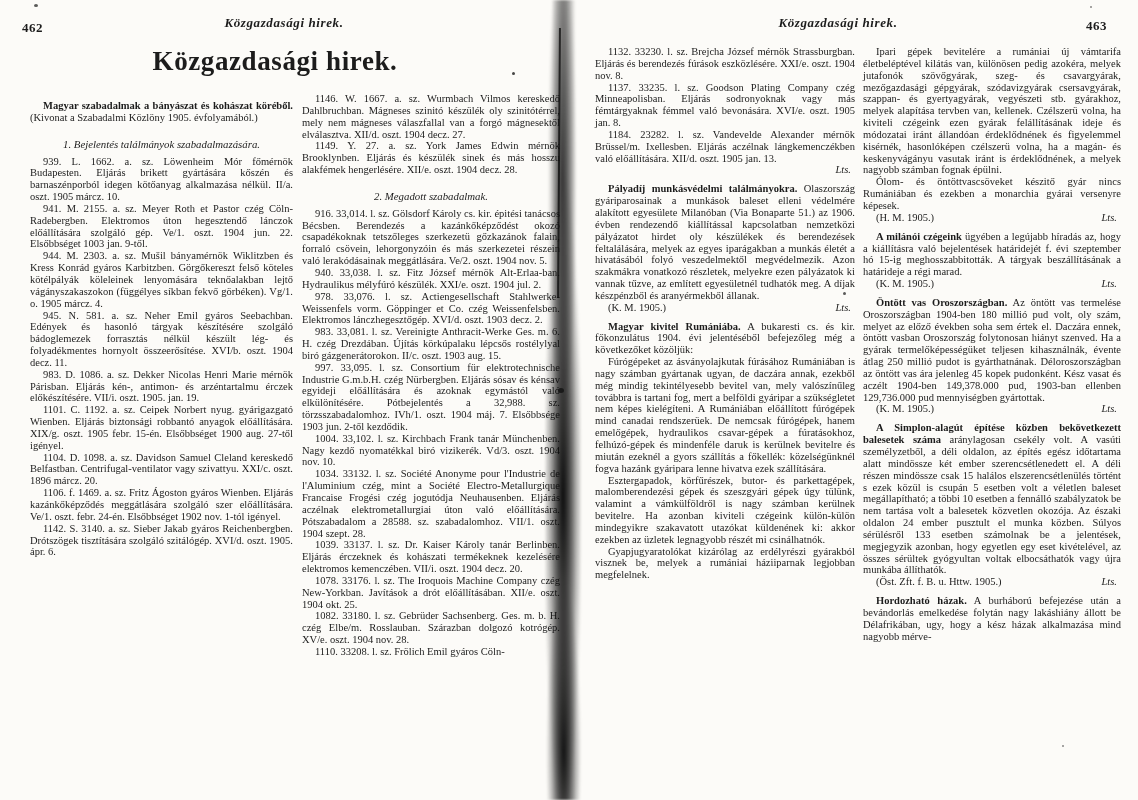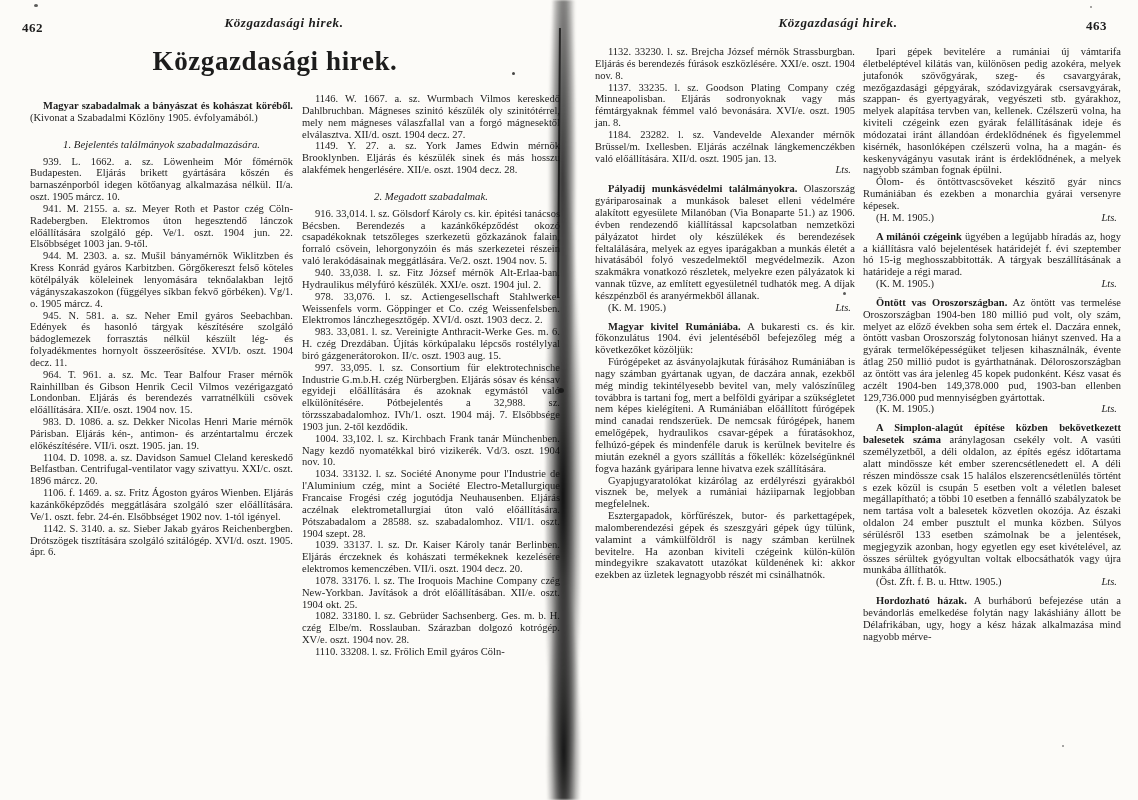--- a/index.html
+++ b/index.html
@@ -80,22 +80,22 @@
     <div class="pnum pnum-left">462</div>
     <div class="runhead runhead-left">Közgazdasági hirek.</div>
     <h1 class="title">Közgazdasági hirek.</h1>
     <div class="col col-1">
         <div class="p-lead"><b>Magyar szabadalmak a bányászat és kohászat köréből.</b> (Kivonat a Szabadalmi Közlöny 1905. évfolyamából.)</div>
         <div class="p-section">1. Bejelentés találmányok szabadalmazására.</div>
         <div class="p-para">939. L. 1662. a. sz. Löwenheim Mór főmérnök Budapesten. Eljárás brikett gyártására kőszén és barnaszénporból idegen kötőanyag alkalmazása nélkül. II/a. oszt. 1905 márcz. 10.</div>
         <div class="p-para">941. M. 2155. a. sz. Meyer Roth et Pastor czég Cöln-Radebergben. Elektromos úton hegesztendő lánczok előállítására szolgáló gép. Ve/1. oszt. 1904 jun. 22. Elsőbbséget 1003 jan. 9-től.</div>
         <div class="p-para">944. M. 2303. a. sz. Mušil bányamérnök Wiklitzben és Kress Konrád gyáros Karbitzben. Görgőkereszt felső köteles kötélpályák köleleinek lenyomására teknőalakban lejtő vágányszakaszokon (függélyes síkban fekvő görbéken). Vg/1. o. 1905 márcz. 4.</div>
         <div class="p-para">945. N. 581. a. sz. Neher Emil gyáros Seebachban. Edények és hasonló tárgyak készítésére szolgáló bádoglemezek forrasztás nélkül készült lég- és folyadékmentes hornyolt összeerősítése. XVI/b. oszt. 1904 decz. 11.</div>
-        <div class="p-para">964. T. 961. a. sz. Mc. Tear Balfour Fraser mérnök Rainhillban és Gibson Henrik Cecil Vilmos vezérigazgató Londonban. Eljárás és berendezés varratnélküli csövek előállítására. XII/e. oszt. 1904 nov. 15.</div>
         <div class="p-para">983. D. 1086. a. sz. Dekker Nicolas Henri Marie mérnök Párisban. Eljárás kén-, antimon- és arzéntartalmu érczek előkészítésére. VII/i. oszt. 1905. jan. 19.</div>
+        <div class="p-para">1101. C. 1192. a. sz. Ceipek Norbert nyug. gyárigazgató Wienben. Eljárás biztonsági robbantó anyagok előállítására. XIX/g. oszt. 1905 febr. 15-én. Elsőbbséget 1900 aug. 27-től igényel.</div>
         <div class="p-para">1104. D. 1098. a. sz. Davidson Samuel Cleland kereskedő Belfastban. Centrifugal-ventilator vagy szivattyu. XXI/c. oszt. 1896 márcz. 20.</div>
         <div class="p-para">1106. f. 1469. a. sz. Fritz Ágoston gyáros Wienben. Eljárás kazánkőképződés meggátlására szolgáló szer előállítására. Ve/1. oszt. febr. 24-én. Elsőbbséget 1902 nov. 1-tól igényel.</div>
         <div class="p-para">1142. S. 3140. a. sz. Sieber Jakab gyáros Reichenbergben. Drótszögek tisztítására szolgáló szitálógép. XVI/d. oszt. 1905. ápr. 6.</div>
       </div>
     <div class="col col-2">
         <div class="p-para">1146. W. 1667. a. sz. Wurmbach Vilmos kereskedő Dahlbruchban. Mágneses szinitó készülék oly szinitótérrel, mely nem mágneses válaszfallal van a forgó mágnesektől elválasztva. XII/d. oszt. 1904 decz. 27.</div>
         <div class="p-para">1149. Y. 27. a. sz. York James Edwin mérnök Brooklynben. Eljárás és készülék sinek és más hosszu alakfémek hengerlésére. XII/e. oszt. 1904 decz. 28.</div>
         <div class="p-section">2. Megadott szabadalmak.</div>
         <div class="p-para">916. 33,014. l. sz. Gölsdorf Károly cs. kir. épitési tanácsos Bécsben. Berendezés a kazánkőképződést okozó csapadékoknak tetszőleges szerkezetü gőzkazánok falain, forraló csövein, lehorgonyzóin és más szerkezetei részein való lerakódásainak meggátlására. Ve/2. oszt. 1904 nov. 5.</div>
         <div class="p-para">940. 33,038. l. sz. Fitz József mérnök Alt-Erlaa-ban. Hydraulikus mélyfúró készülék. XXI/e. oszt. 1904 jul. 2.</div>
@@ -122,22 +122,22 @@
           <span></span>
           <span class="sig">Lts.</span>
         </div>
         <div class="p-news"><b>Pályadíj munkásvédelmi találmányokra.</b> Olaszország gyáriparosainak a munkások baleset elleni védelmére alakított egyesülete Milanóban (Via Bonaparte 51.) az 1906. évben rendezendő kiállítással kapcsolatban nemzetközi pályázatot hirdet oly készülékek és berendezések feltalálására, melyek az egyes iparágakban a munkás életét a hivatásából folyó veszedelmektől megvédelmezik. Azon szakmákra vonatkozó részletek, melyekre ezen pályázatok ki vannak tűzve, az említett egyesületnél tudhatók meg. A díjak készpénzből és aranyérmekből állanak.</div>
         <div class="p-credit">
           <span>(K. M. 1905.)</span>
           <span class="sig">Lts.</span>
         </div>
         <div class="p-news"><b>Magyar kivitel Rumániába.</b> A bukaresti cs. és kir. főkonzulátus 1904. évi jelentéséből befejezőleg még a következőket közöljük:</div>
         <div class="p-para">Fúrógépeket az ásványolajkutak fúrásához Rumániában is nagy számban gyártanak ugyan, de daczára annak, ezekből még mindig tekintélyesebb bevitel van, mely valószínűleg továbbra is tartani fog, mert a belföldi gyáripar a szükségletet nem képes kielégíteni. A Rumániában előállított fúrógépek mind canadai rendszerüek. De nemcsak fúrógépek, hanem emelőgépek, hydraulikos csavar-gépek a fúratásokhoz, felhúzó-gépek és mindenféle daruk is kerülnek bevitelre és miután ezeknél a gyors szállítás a főkellék: közelségünknél fogva hazánk gyáripara lenne hivatva ezek szállítására.</div>
+        <div class="p-para">Esztergapadok, körfűrészek, butor- és parkettagépek, malomberendezési gépek és szeszgyári gépek úgy tülünk, valamint a vámkülföldről is nagy számban kerülnek bevitelre. Ha azonban kiviteli czégeink külön-külön mindegyikre szakavatott utazókat küldenének ki: akkor ezekben az üzletek legnagyobb részét mi csinálhatnók.</div>
         <div class="p-para">Gyapjugyaratolókat kizárólag az erdélyrészi gyárakból visznek be, melyek a rumániai háziiparnak legjobban megfelelnek.</div>
-        <div class="p-para">Esztergapadok, körfűrészek, butor- és parkettagépek, malomberendezési gépek és szeszgyári gépek úgy tülünk, valamint a vámkülföldről is nagy számban kerülnek bevitelre. Ha azonban kiviteli czégeink külön-külön mindegyikre szakavatott utazókat küldenének ki: akkor ezekben az üzletek legnagyobb részét mi csinálhatnók.</div>
       </div>
     <div class="col col-4">
         <div class="p-para">Ipari gépek bevitelére a rumániai új vámtarifa életbeléptével kilátás van, különösen pedig azokéra, melyek jutafonók szövőgyárak, szeg- és csavargyárak, mezőgazdasági gépgyárak, szódavizgyárak csersavgyárak, szappan- és gyertyagyárak, vegyészeti stb. gyárakhoz, melyek alapítása tervben van, kellenek. Czélszerü volna, ha kiviteli czégeink ezen gyárak felállításának ideje és módozatai iránt állandóan érdeklődnének és figyelemmel kisérnék, hasonlóképen czélszerü volna, ha a magán- és keskenyvágányu vasutak iránt is érdeklődnének, a melyek nagyobb számban fognak épülni.</div>
         <div class="p-para">Ólom- és öntöttvascsöveket készitő gyár nincs Rumániában és ezekben a monarchia gyárai versenyre képesek.</div>
         <div class="p-credit">
           <span>(H. M. 1905.)</span>
           <span class="sig">Lts.</span>
         </div>
         <div class="p-news"><b>A milánói czégeink</b> ügyében a legújabb híradás az, hogy a kiállításra való bejelentések határidejét f. évi szeptember hó 15-ig meghosszabbitották. A tárgyak beszállításának a határideje a régi marad.</div>
         <div class="p-credit">

